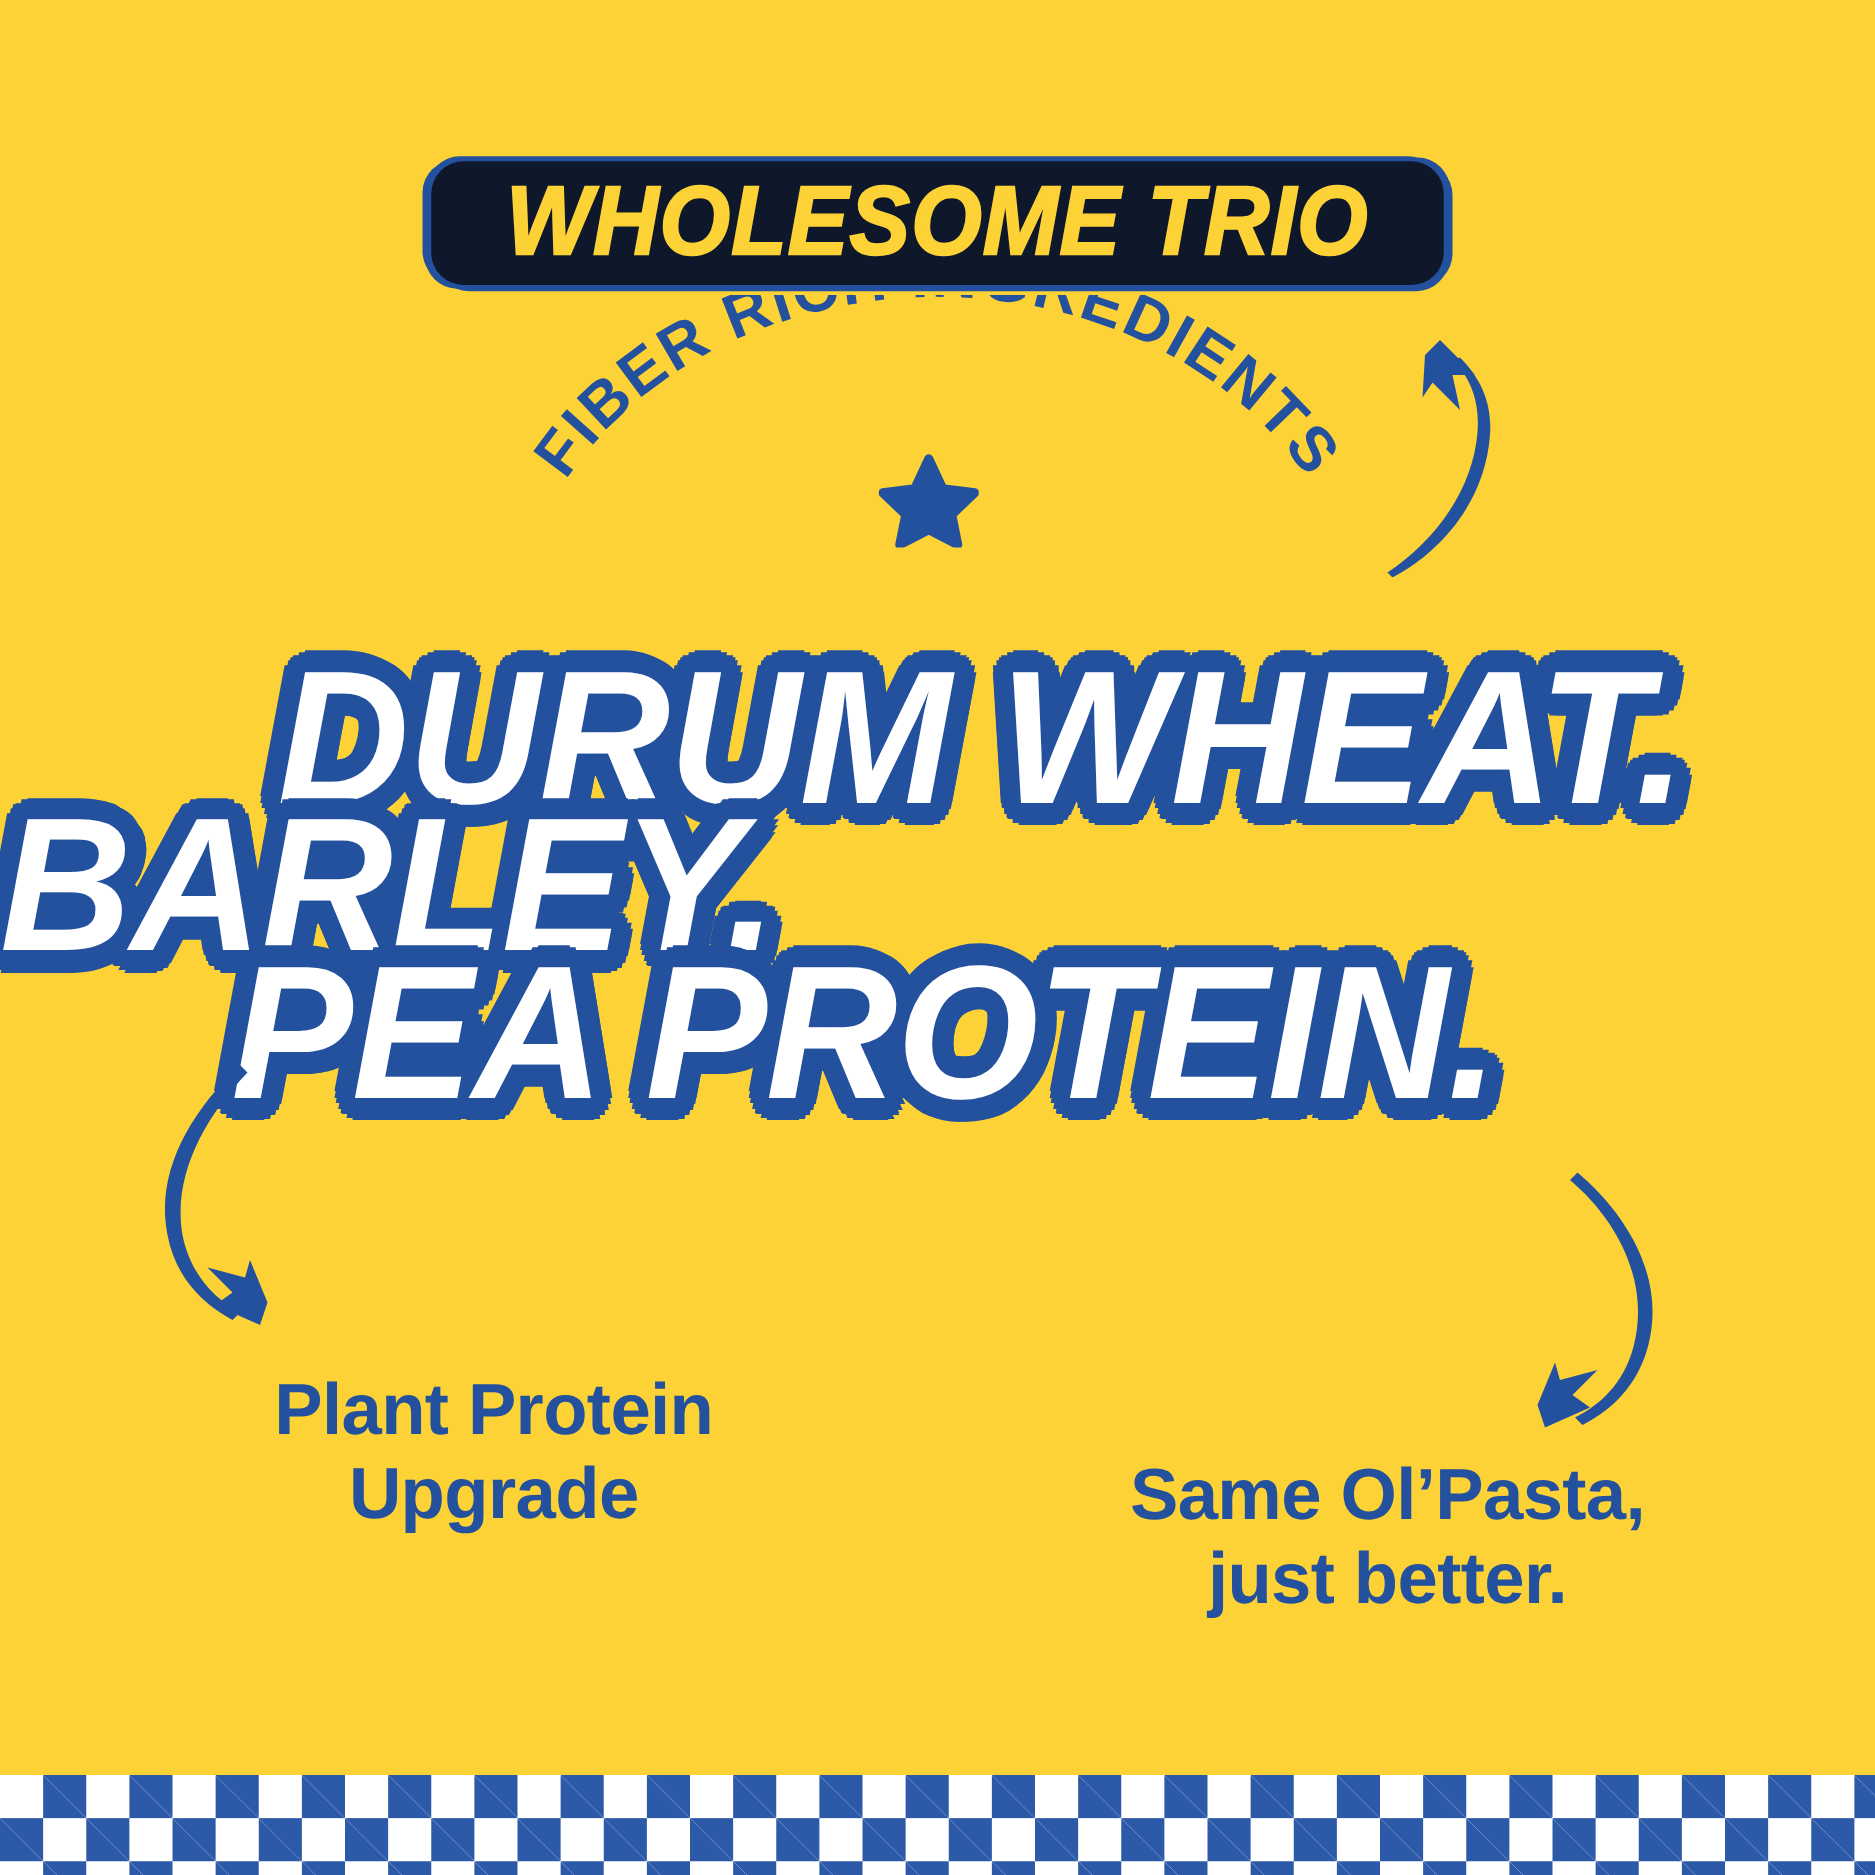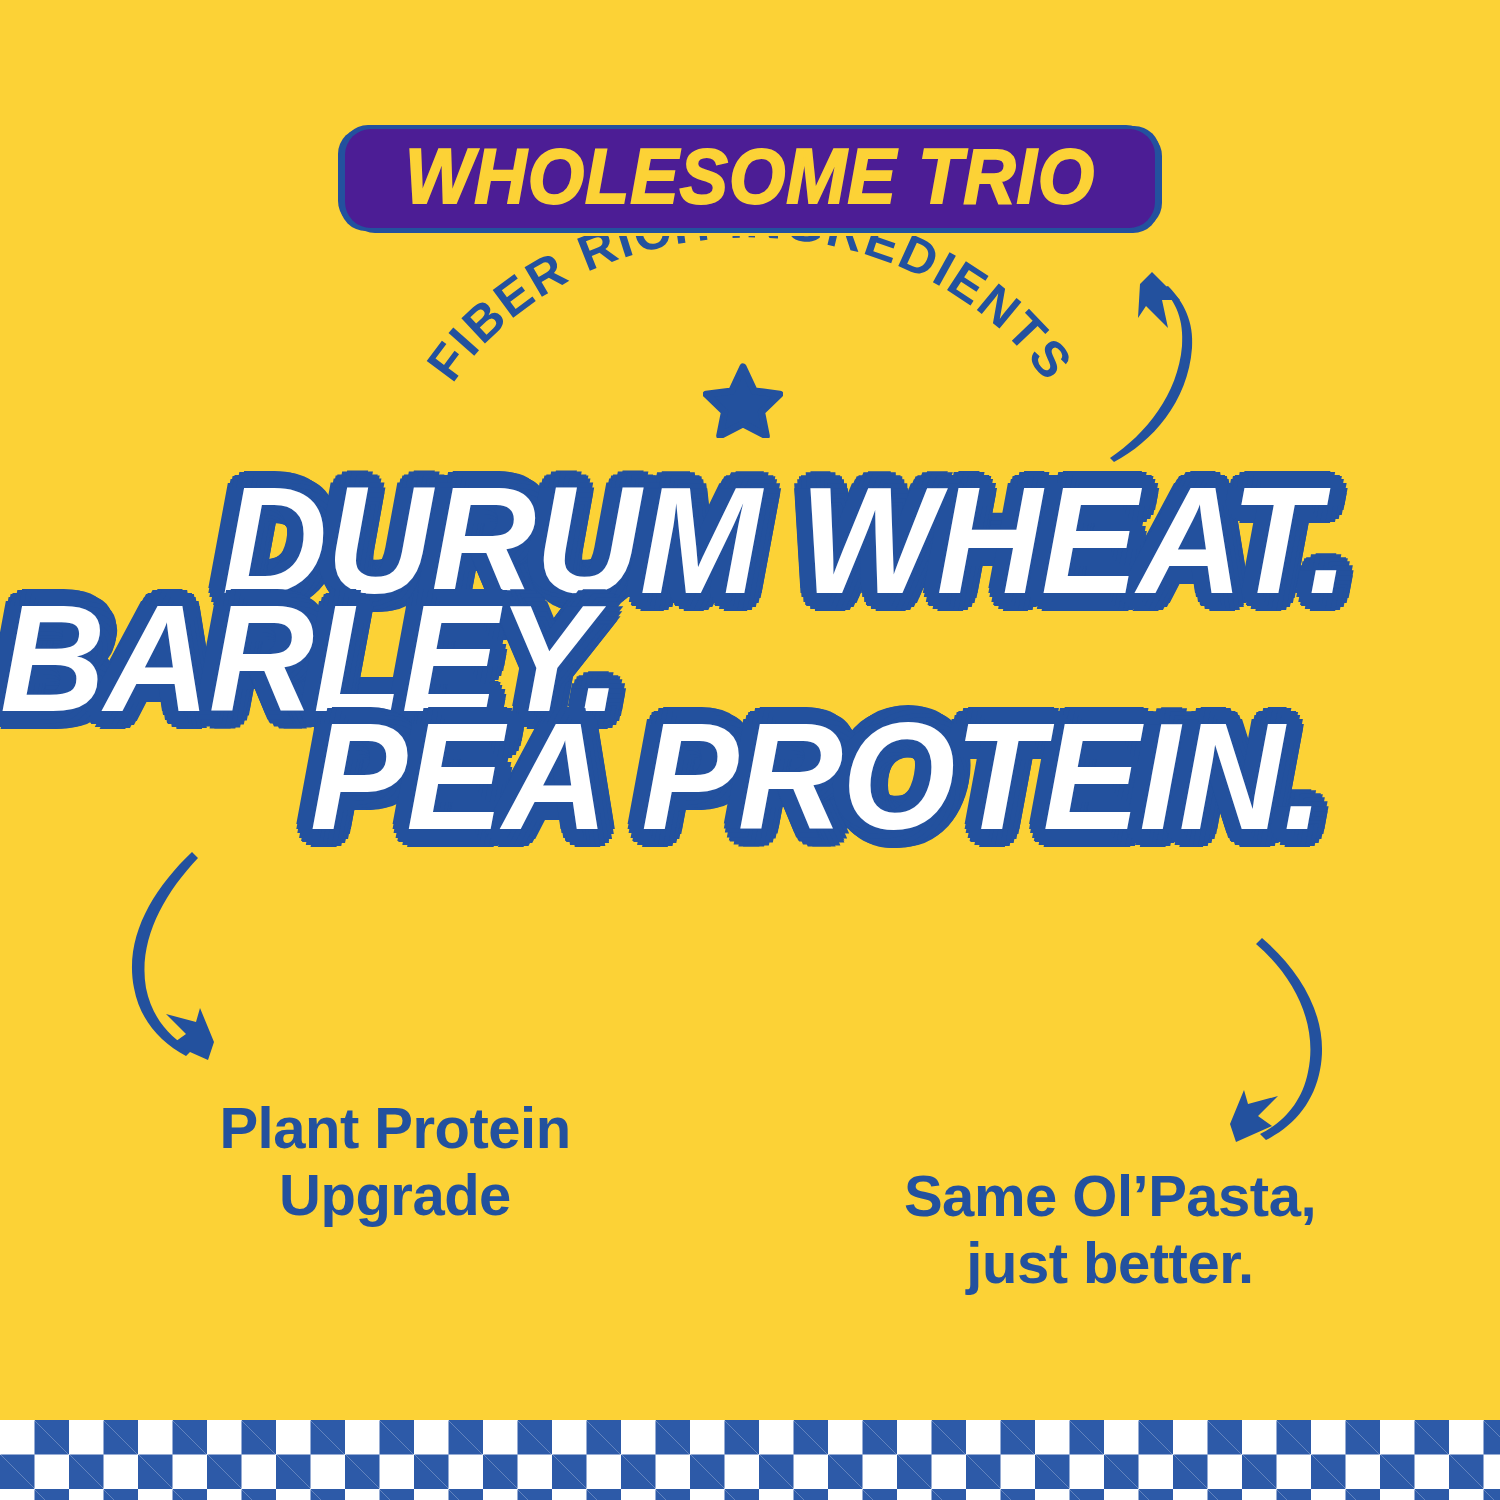--- a/index.html
+++ b/index.html
@@ -27,21 +27,21 @@
     left: 0;
     top: 92px;
     width: 1500px;
     height: 125px;
     display: flex;
     align-items: center;
     justify-content: center;
   }
   #badge {
     position: relative;
-    background: #4c1d95;
+    background: #0f172a;
     border-radius: 26px;
     padding: 16px 34px 20px 34px;
     box-shadow:
        -5px  3px 0 0 #23519E,
         5px -3px 0 0 #23519E,
        -3px -4px 0 0 #23519E,
         4px  5px 0 0 #23519E,
         7px  1px 0 0 #23519E,
        -7px -1px 0 0 #23519E;
     margin-top: 48px;
@@ -84,30 +84,30 @@
     left: 703px;
     top: 360px;
     width: 80px;
     height: 78px;
   }
 
   
   #headline {
     position: absolute;
     left: 0;
-    top: 474px;
+    top: 524px;
     width: 1240px;
   }
   .hl-row {
     display: flex;
     line-height: 0.88;
   }
   .hl-row.r1 { justify-content: flex-start; padding-left: 222px; }
   .hl-row.r2 { justify-content: flex-start; margin-top: -16px; }
-  .hl-row.r3 { justify-content: flex-start; padding-left: 310px; margin-top: -16px; }
+  .hl-row.r3 { justify-content: flex-end; margin-top: -16px; }
 
   .hl {
     display: inline-block;
     color: #FFFFFF;
     font-family: "Liberation Sans Narrow", "Liberation Sans", sans-serif;
     font-weight: 700;
     font-style: italic;
     font-size: 152px;
     letter-spacing: -1px;
     white-space: nowrap;

